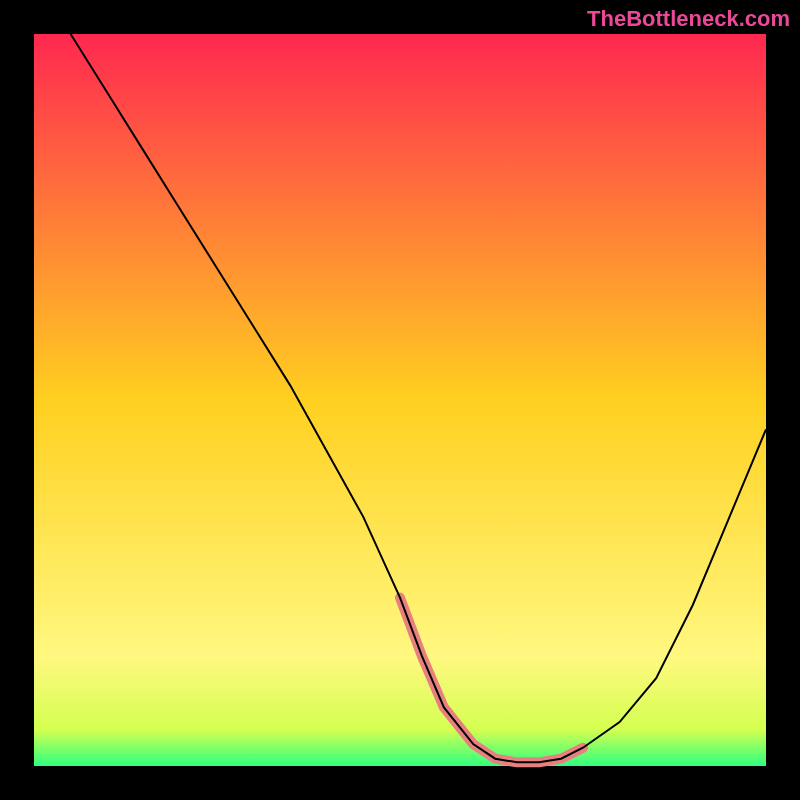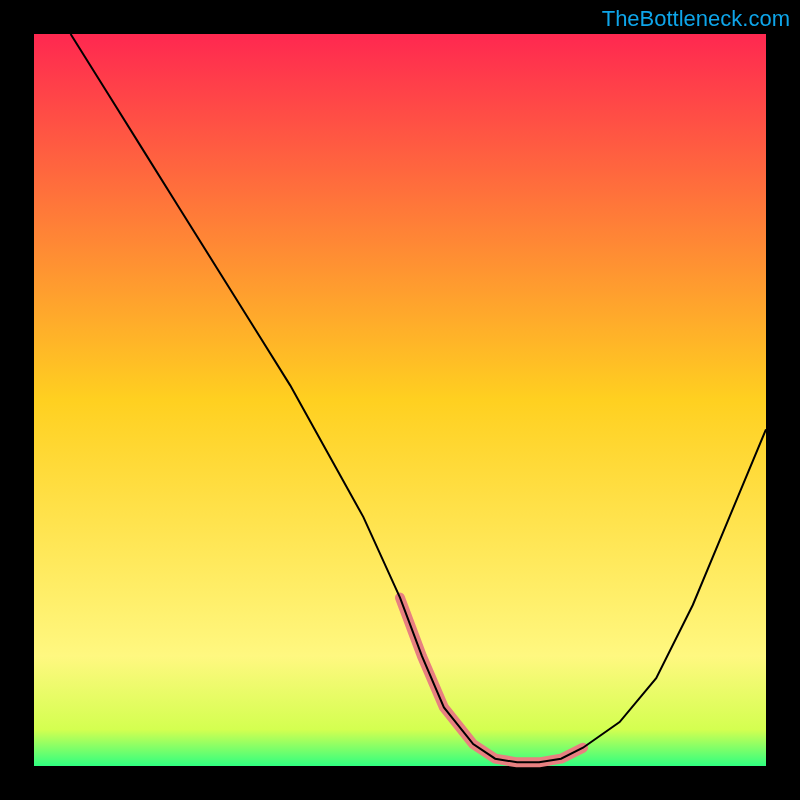--- a/index.html
+++ b/index.html
@@ -15,24 +15,24 @@
     position: absolute;
     top: 0;
     left: 0;
     width: 800px;
     height: 800px;
   }
   .watermark {
     position: absolute;
     top: 6px;
     right: 10px;
-    color: #0ea5e9;
+    color: #ec4899;
     font-family: Arial, sans-serif;
     font-size: 22px;
-    font-weight: 400;
+    font-weight: 700;
     z-index: 10;
   }
   svg {
     display: block;
   }
 </style>
 </head>
 <body>
 
 <div class="chart-container">

